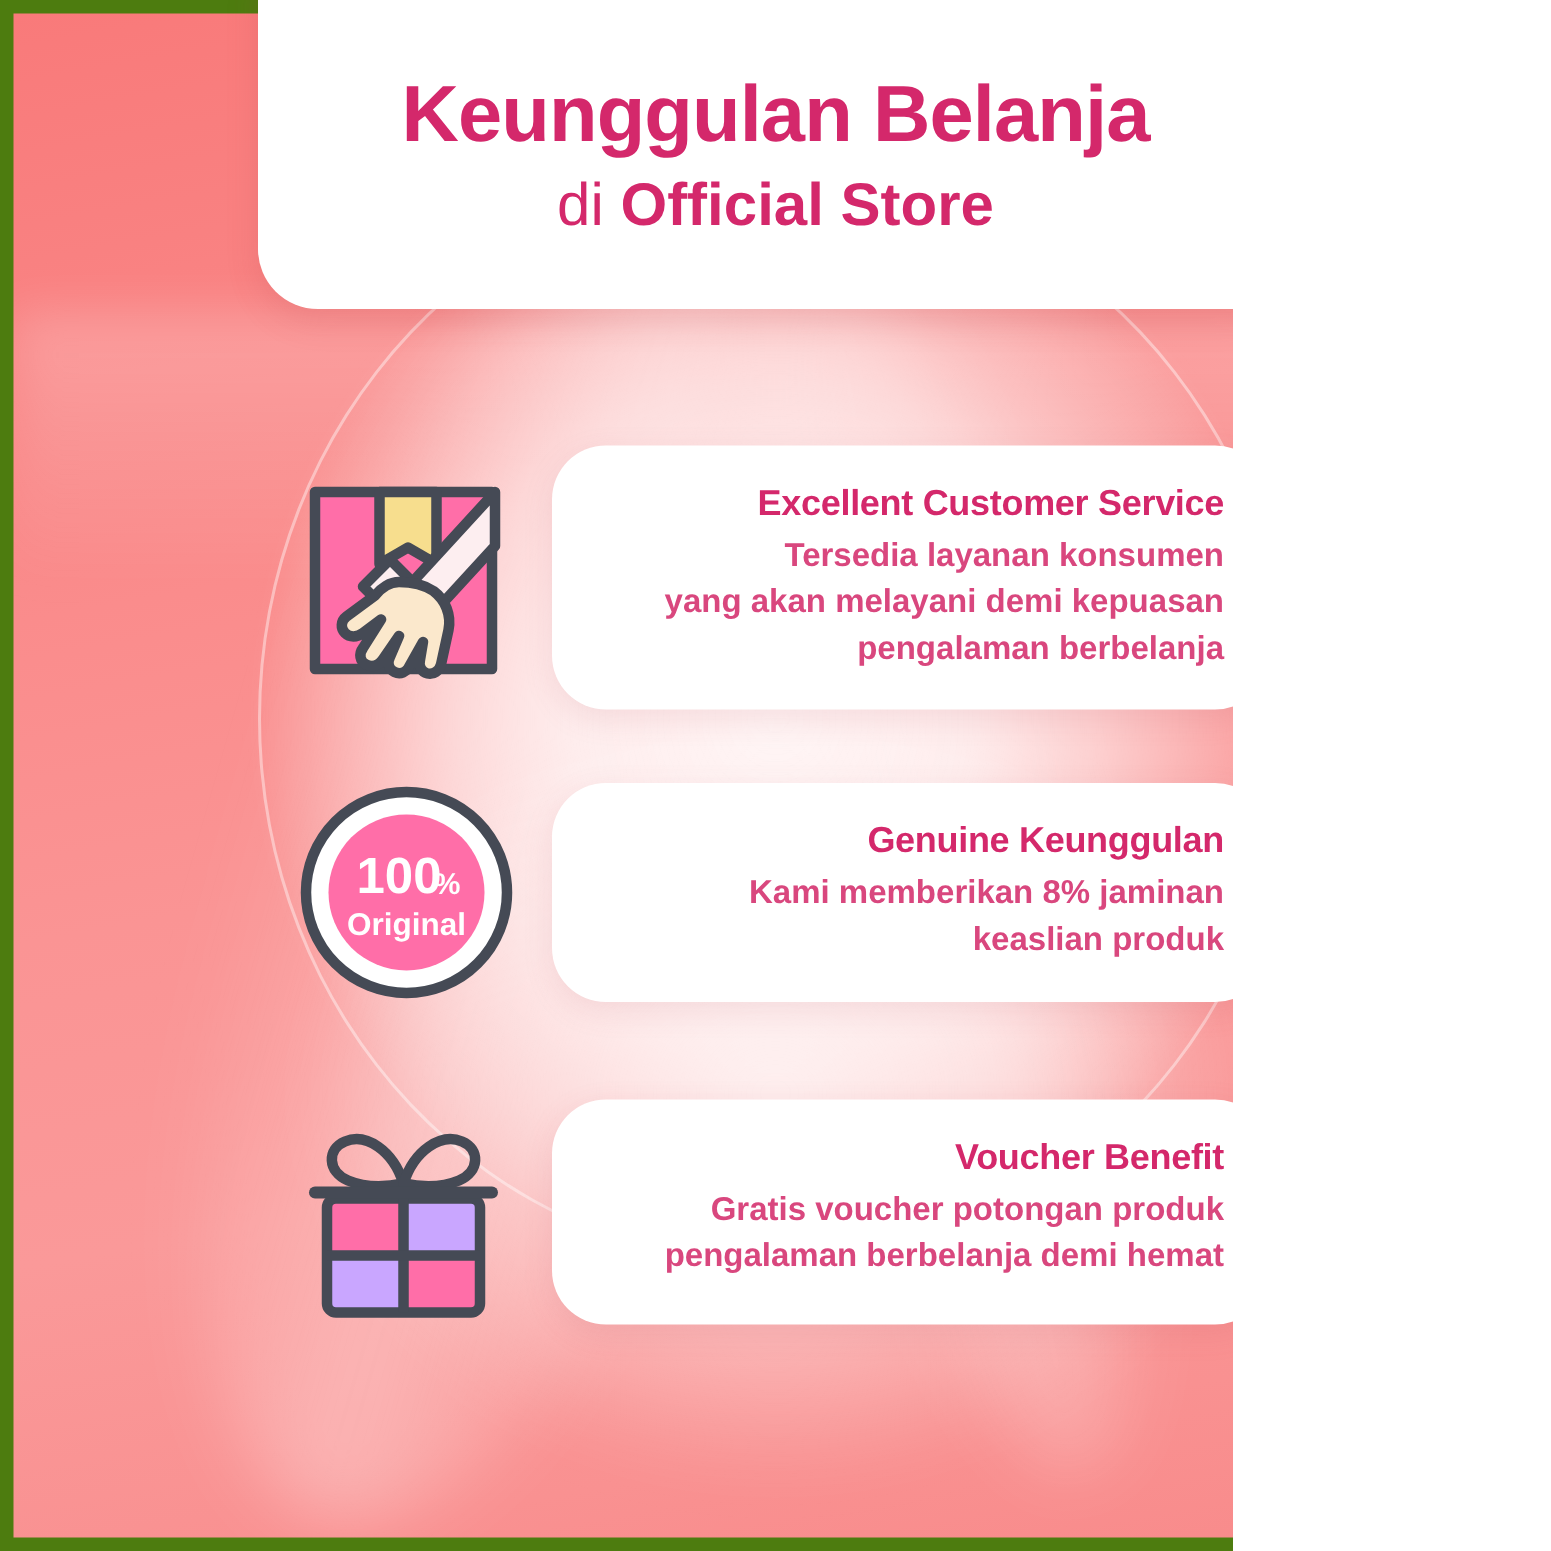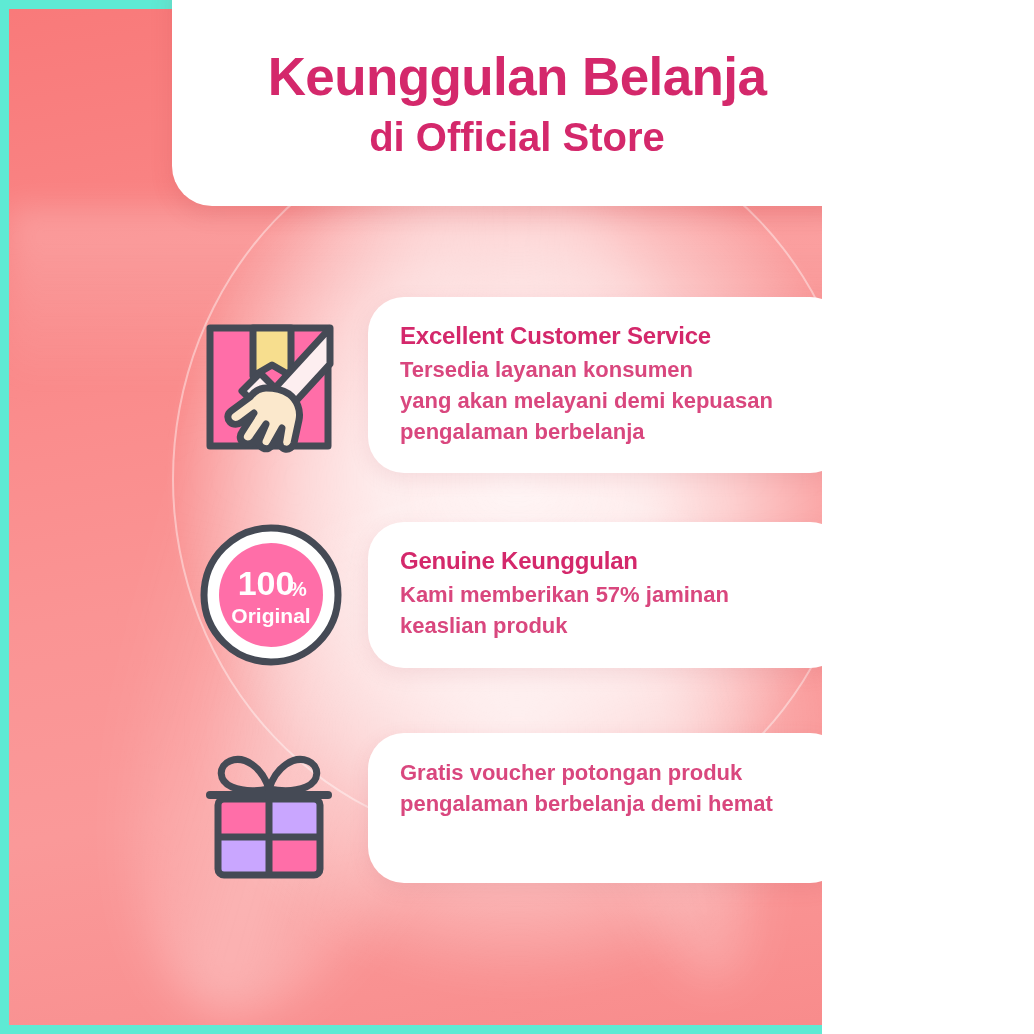--- a/index.html
+++ b/index.html
@@ -7,22 +7,23 @@
     margin: 0;
     padding: 0;
     background: #ffffff;
   }
   #poster {
     position: relative;
     width: 822px;
     height: 1034px;
     overflow: hidden;
     font-family: "Liberation Sans", sans-serif;
-    background: #5eead4;
-    box-sizing: border-box;
+    background: #4d7c0f;
+    box-sizing: border-box;
+    text-align: right;
   }
   
   .bg-frame {
     position: absolute;
     left: 9px;
     top: 9px;
     width: 1016px;
     height: 1016px;
     overflow: hidden;
     background: linear-gradient(170deg,
@@ -122,21 +123,21 @@
     line-height: 1.05;
     white-space: nowrap;
   }
   .title-line2 {
     margin-top: 10px;
     font-size: 40px;
     line-height: 1.1;
     white-space: nowrap;
     color: #D4286B;
   }
-  .title-line2 .thin { font-weight: 700; }
+  .title-line2 .thin { font-weight: 400; }
   .title-line2 .bold { font-weight: 700; }
 
   
   .row {
     position: absolute;
     display: flex;
     align-items: center;
     left: 196px;
     width: 650px;
   }
@@ -246,21 +247,21 @@
           <circle cx="73" cy="73" r="52" fill="#FF6EA8"></circle>
           <text x="68" y="73" text-anchor="middle" font-family="Liberation Sans, sans-serif" font-size="34" font-weight="700" fill="#FFFFFF">100</text>
           <text x="100" y="74" text-anchor="middle" font-family="Liberation Sans, sans-serif" font-size="20" font-weight="700" fill="#FFFFFF">%</text>
           <text x="73" y="101" text-anchor="middle" font-family="Liberation Sans, sans-serif" font-size="21" font-weight="700" fill="#FFFFFF">Original</text>
         </svg>
       </div>
     </div>
     <div class="card card-2">
       <div class="card-title">Genuine Keunggulan</div>
       <div class="card-desc">
-        <span>Kami memberikan 57% jaminan</span>
+        <span>Kami memberikan 8% jaminan</span>
         <span>keaslian produk</span>
       </div>
     </div>
   </div>
 
   <div class="row row-3">
     <div class="icon-slot">
       <svg width="150" height="150" viewBox="0 0 150 150">
 
         <path d="M73 56 C66 34 48 22 34 28 C22 33 22 48 36 54 C48 59 63 58 73 56 Z" fill="none" stroke="#454A55" stroke-width="7" stroke-linejoin="round"></path>
@@ -272,20 +273,21 @@
         <rect x="73" y="104" width="51" height="38" fill="#FF6EA8"></rect>
 
         <rect x="22" y="66" width="102" height="76" fill="none" stroke="#454A55" stroke-width="7" stroke-linejoin="round" rx="6"></rect>
         <line x1="73" y1="66" x2="73" y2="142" stroke="#454A55" stroke-width="7"></line>
         <line x1="22" y1="104" x2="124" y2="104" stroke="#454A55" stroke-width="7"></line>
 
         <line x1="14" y1="62" x2="132" y2="62" stroke="#454A55" stroke-width="8" stroke-linecap="round"></line>
       </svg>
     </div>
     <div class="card card-3">
+      <div class="card-title">Voucher Benefit</div>
       <div class="card-desc">
         <span>Gratis voucher potongan produk</span>
         <span>pengalaman berbelanja demi hemat</span>
       </div>
     </div>
   </div>
 
 </div>
 
 </body></html>

